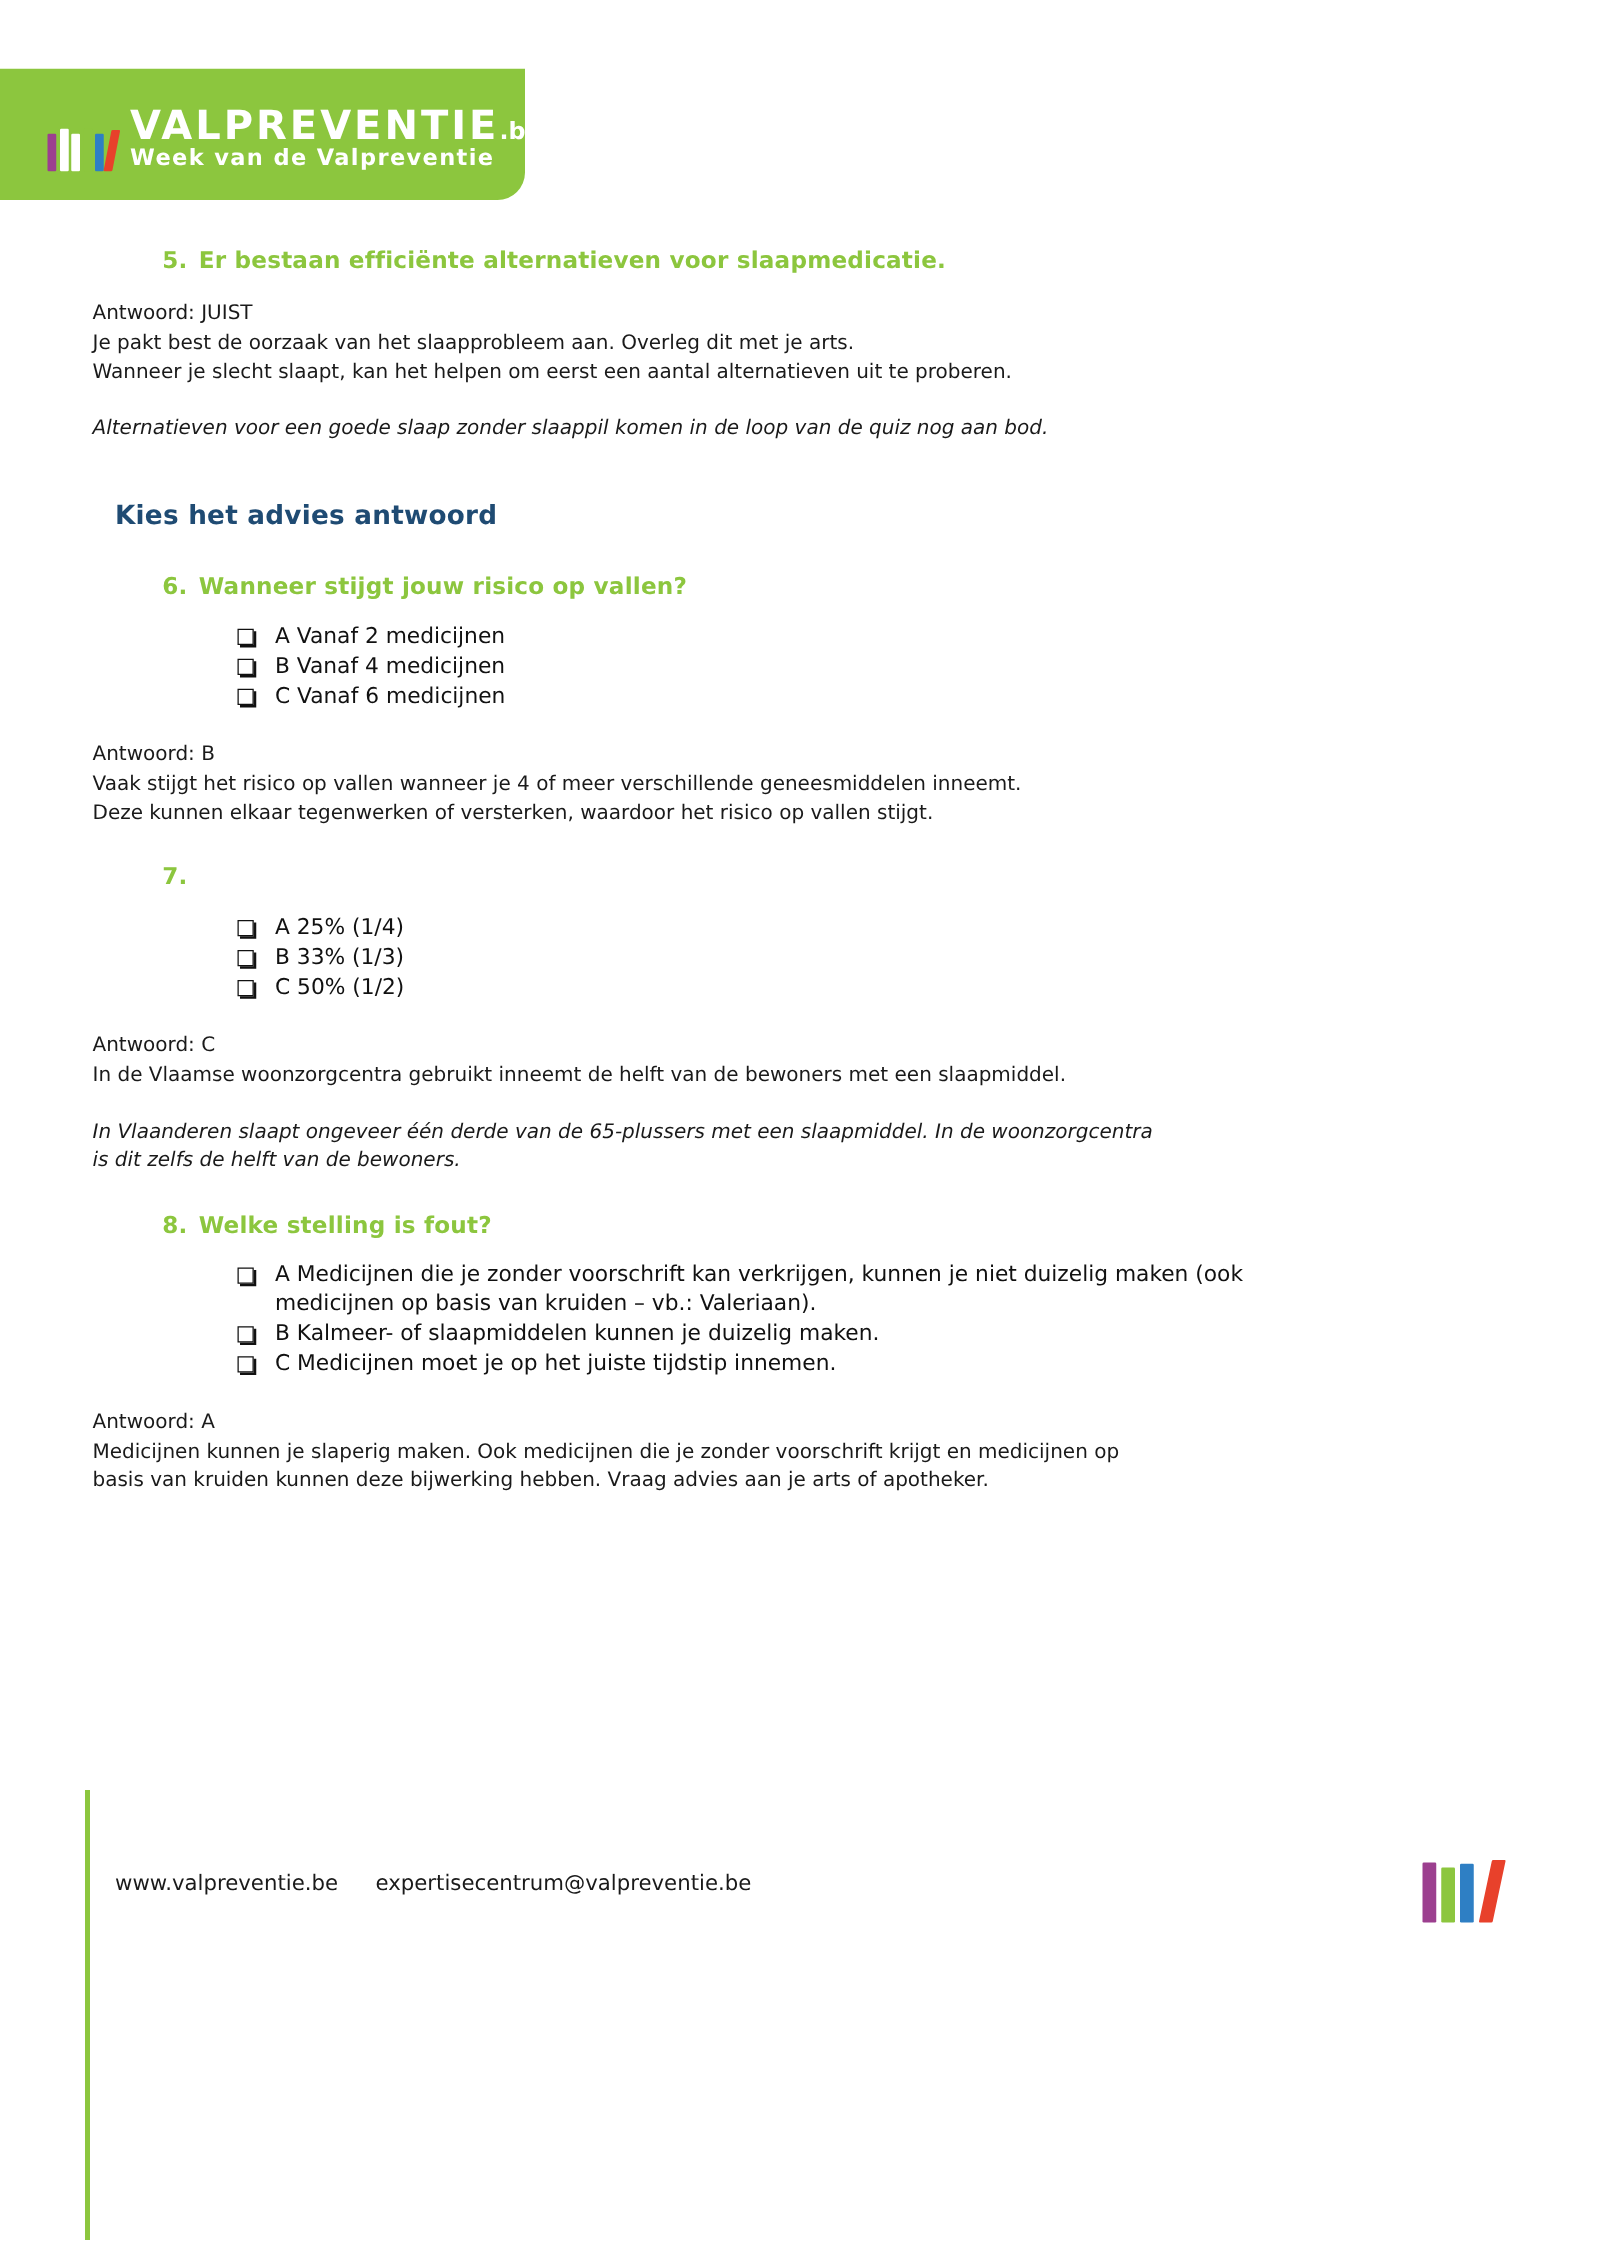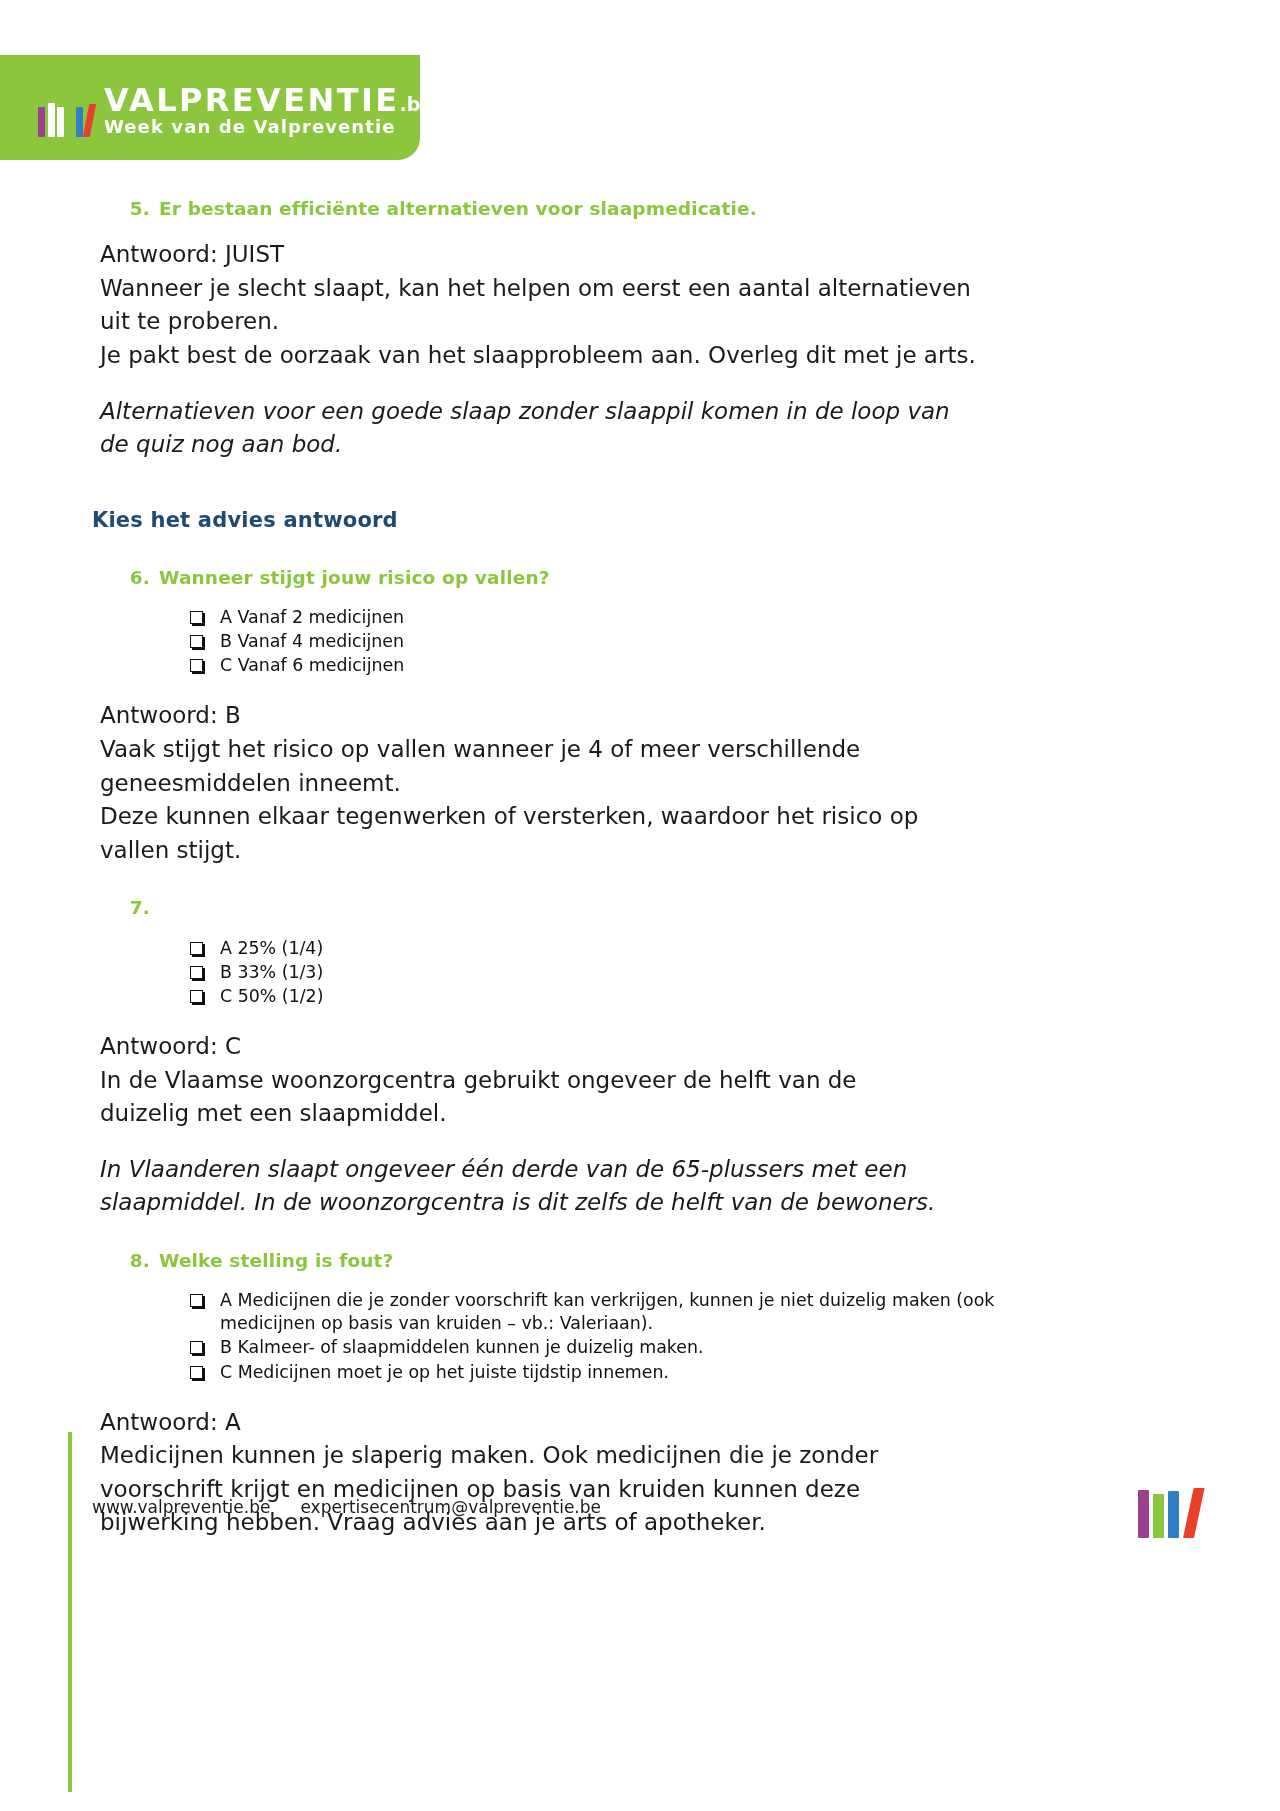--- a/index.html
+++ b/index.html
@@ -100,24 +100,24 @@
     flex: 0 0 32px;
     text-align: right;
     padding-right: 9px;
     box-sizing: border-box;
   }
   .q-head.indent-6 { margin-left: 127px; }
   .q-head .q-text { max-width: 800px; }
 
   .para {
     font-family: "DejaVu Sans", sans-serif;
-    font-size: 23px;
+    font-size: 16px;
     line-height: 1.46;
     color: #1a1a1a;
-    margin-left: 100px;
+    margin-left: 74px;
     max-width: 878px;
   }
   .para.italic { font-style: italic; }
 
   .section-title {
     font-family: "DejaVu Sans", sans-serif;
     font-weight: bold;
     font-size: 21px;
     color: #1f4b73;
     margin-left: 92px;
@@ -209,22 +209,22 @@
 </div>
 
 <div class="content">
 
   <div class="q-block" style="margin-top:0;">
     <div class="q-head indent-6">
       <span class="q-num">5.</span>
       <span class="q-text">Er bestaan efficiënte alternatieven voor slaapmedicatie.</span>
     </div>
     <div class="para" style="margin-top:16px;">Antwoord: JUIST</div>
+    <div class="para">Je pakt best de oorzaak van het slaapprobleem aan. Overleg dit met je arts.</div>
     <div class="para">Wanneer je slecht slaapt, kan het helpen om eerst een aantal alternatieven uit te proberen.</div>
-    <div class="para">Je pakt best de oorzaak van het slaapprobleem aan. Overleg dit met je arts.</div>
     <div class="para italic" style="margin-top:22px; max-width:860px;">Alternatieven voor een goede slaap zonder slaappil komen in de loop van de quiz nog aan bod.</div>
   </div>
 
   <div class="section-title" style="margin-top:46px;">Kies het advies antwoord</div>
 
   <div class="q-block" style="margin-top:33px;">
     <div class="q-head indent-6">
       <span class="q-num">6.</span>
       <span class="q-text">Wanneer stijgt jouw risico op vallen?</span>
     </div>
@@ -259,21 +259,21 @@
       <div class="opt-row">
         <span class="opt-box"></span>
         <span class="opt-label">B 33% (1/3)</span>
       </div>
       <div class="opt-row">
         <span class="opt-box"></span>
         <span class="opt-label">C 50% (1/2)</span>
       </div>
     </div>
     <div class="para" style="margin-top:22px;">Antwoord: C</div>
-    <div class="para" style="max-width:840px;">In de Vlaamse woonzorgcentra gebruikt ongeveer de helft van de duizelig met een slaapmiddel.</div>
+    <div class="para" style="max-width:840px;">In de Vlaamse woonzorgcentra gebruikt inneemt de helft van de bewoners met een slaapmiddel.</div>
     <div class="para italic" style="margin-top:22px; max-width:860px;">In Vlaanderen slaapt ongeveer één derde van de 65-plussers met een slaapmiddel. In de woonzorgcentra is dit zelfs de helft van de bewoners.</div>
   </div>
 
   <div class="q-block" style="margin-top:28px;">
     <div class="q-head indent-6">
       <span class="q-num">8.</span>
       <span class="q-text">Welke stelling is fout?</span>
     </div>
     <div class="options" style="margin-top:15px;">
       <div class="opt-row">

